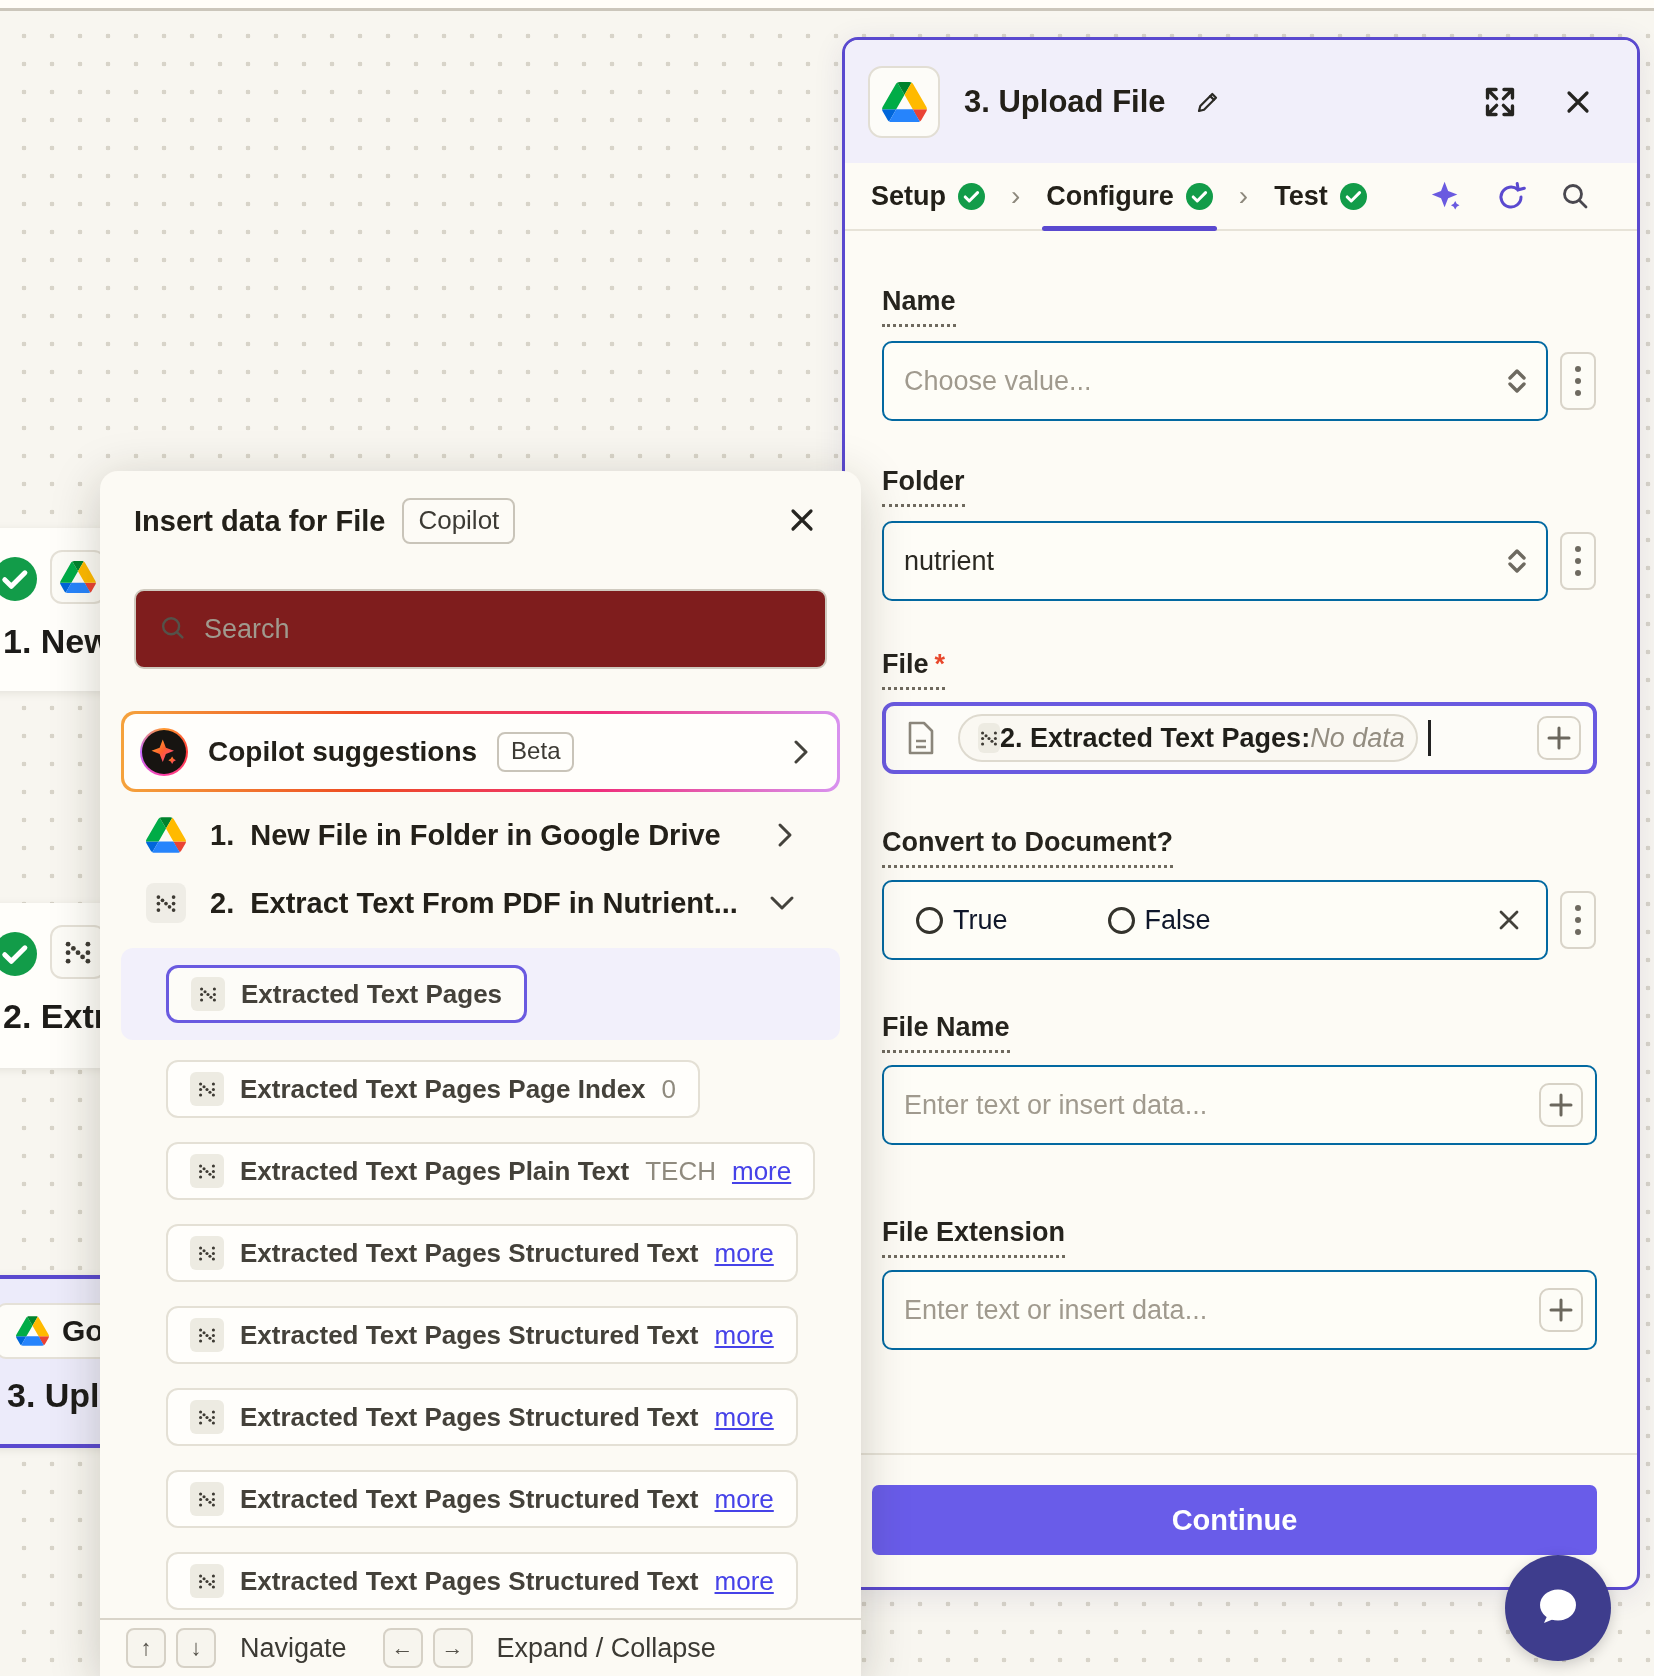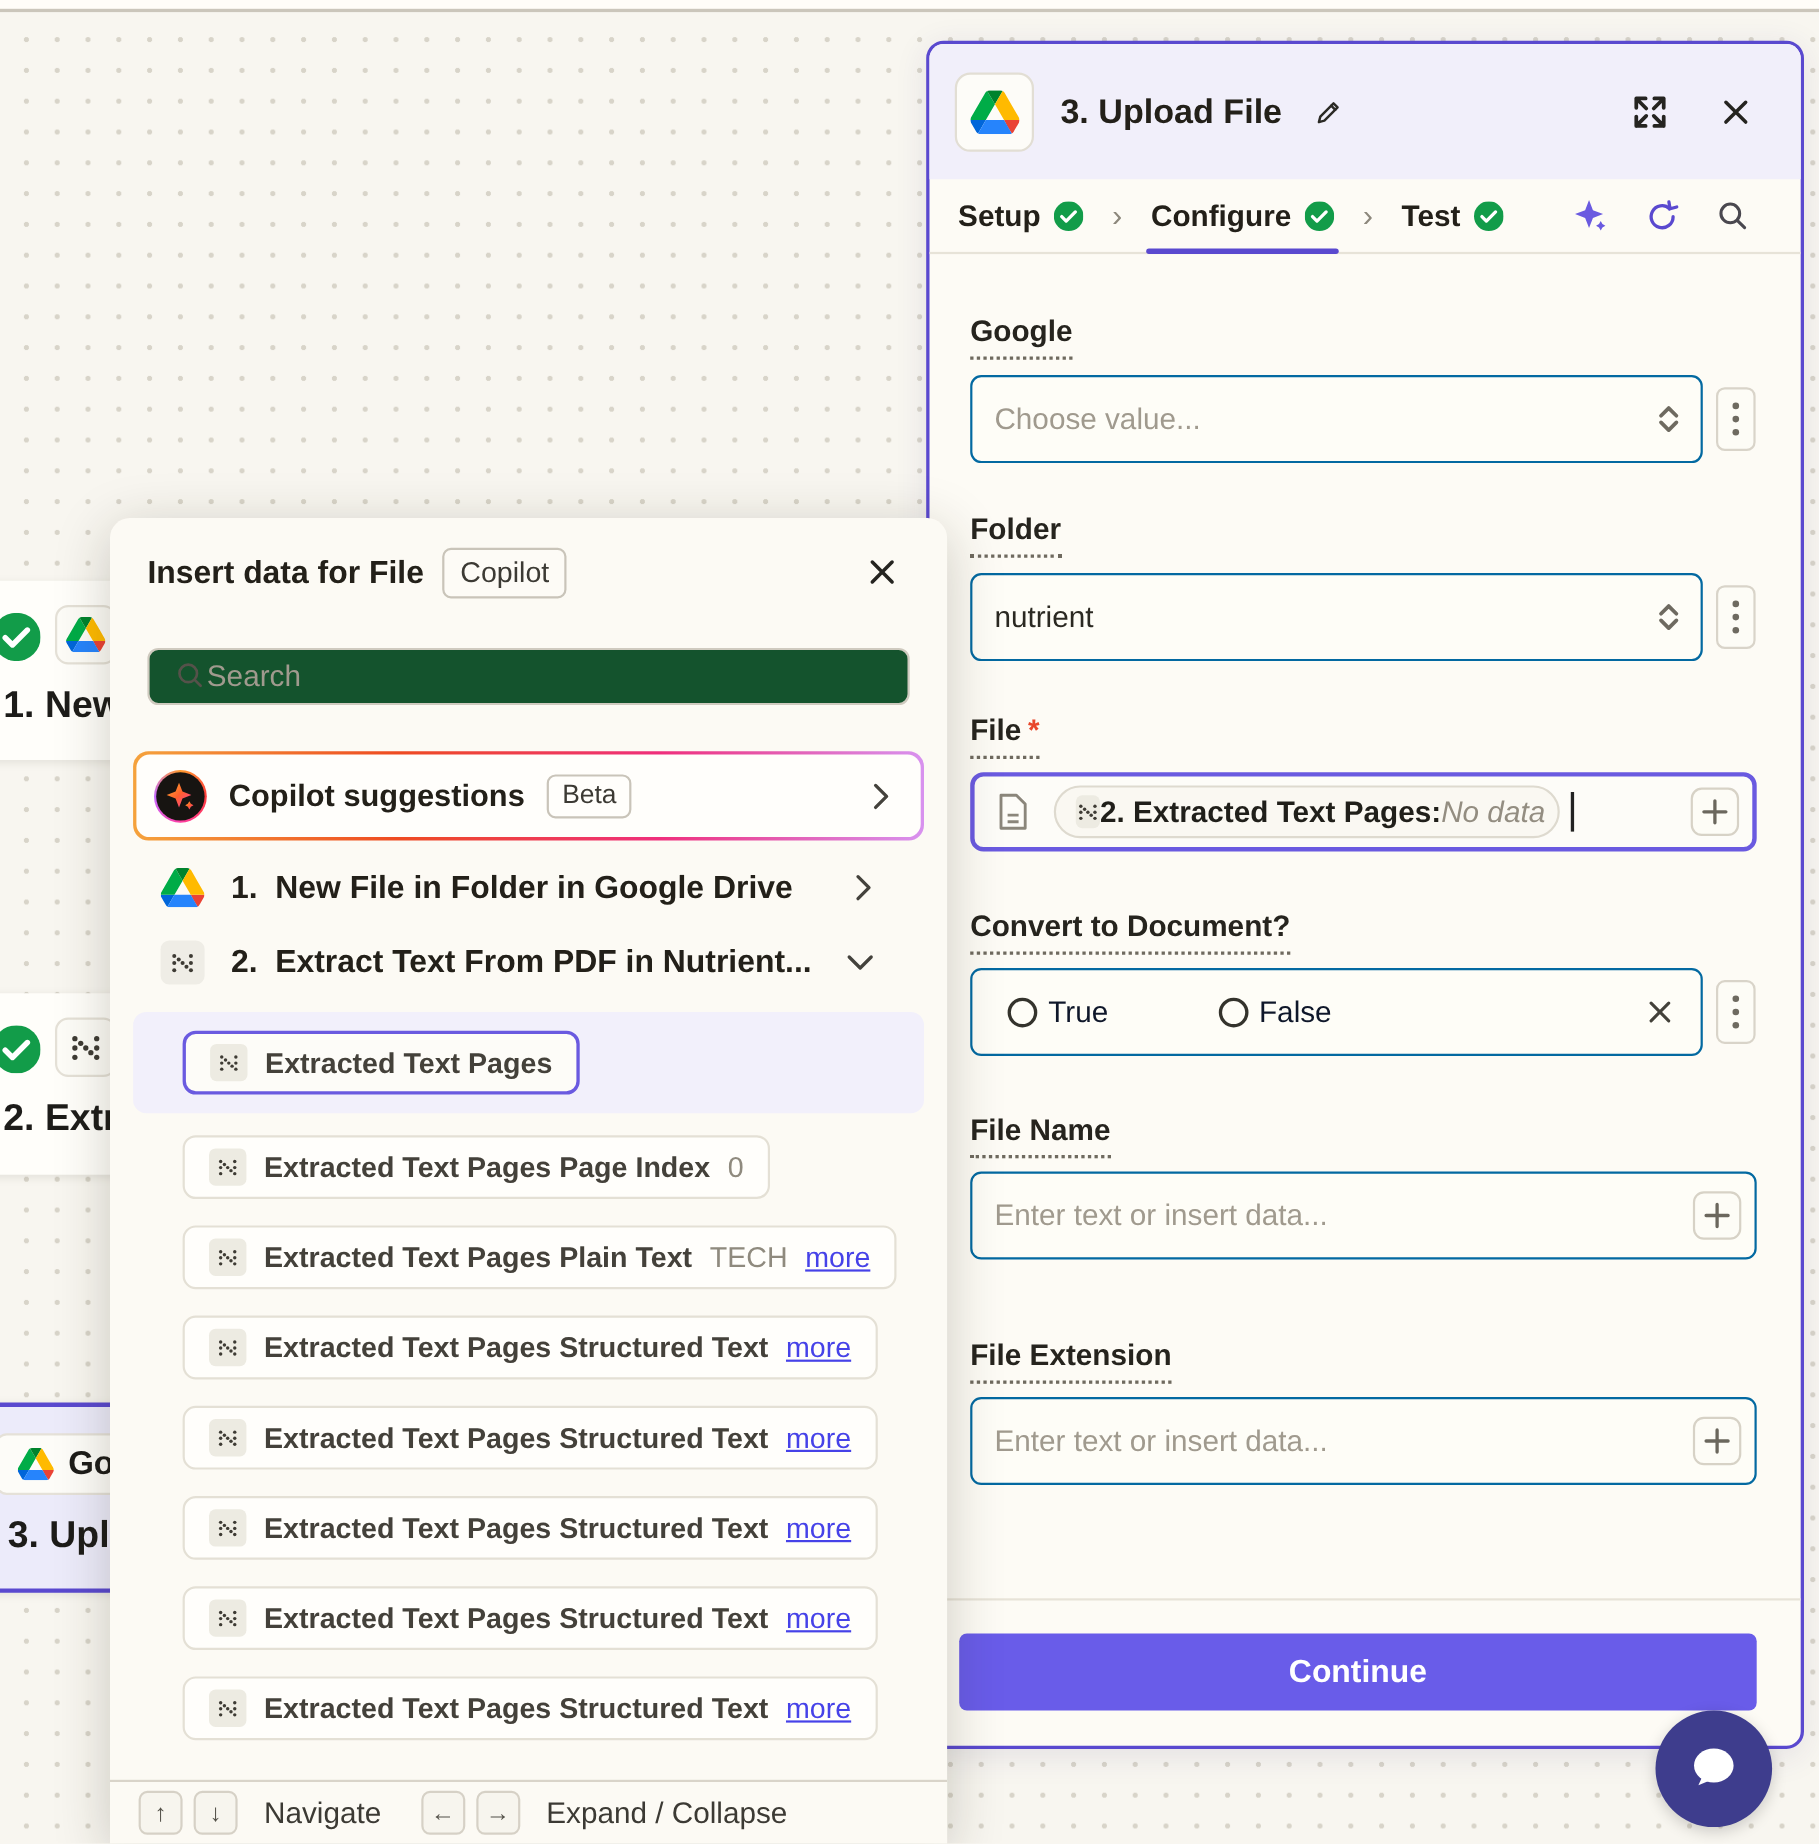--- a/index.html
+++ b/index.html
@@ -62,21 +62,21 @@
 
   .panel-footer { position:absolute; left:0; right:0; bottom:0; height:134px; border-top:2px solid #e7e3d8; }
   .continue-btn { position:absolute; left:27px; right:40px; top:30px; height:70px; background:#695ce9; color:#fff; font-size:29px; font-weight:700; border:none; border-radius:7px; cursor:pointer; font-family:inherit; }
 
   
   .modal { position:absolute; left:100px; top:471px; width:761px; height:1205px; background:#fcfaf4; border-radius:18px 18px 0 0; box-shadow:0 10px 50px rgba(40,35,20,.22); z-index:20; }
   .modal-header { position:relative; margin:28px 34px 0; height:44px; display:flex; align-items:center; gap:17px; }
   .modal-title { font-size:29px; font-weight:700; color:#232019; }
   .tag-badge { border:2px solid #c9c4b9; border-radius:8px; padding:5px 14px 6px; font-size:26px; color:#3c3a34; background:#fdfbf6; }
   .modal-close { position:absolute; right:6px; top:2px; }
-  .searchbox { margin:46px 34px 0; height:52px; border:2px solid #cfcabf; border-radius:10px; display:flex; align-items:center; padding-left:22px; background:#14532d; }
+  .searchbox { margin:46px 34px 0; height:80px; border:2px solid #cfcabf; border-radius:10px; display:flex; align-items:center; padding-left:22px; gap:16px; background:#7f1d1d; }
   .copilot-wrap { margin:42px 21px 0; border-radius:14px; padding:3px; background:linear-gradient(90deg,#f5a23c,#ee4b21,#ef2f7c,#d892ef); }
   .copilot { height:75px; background:#fffefb; border-radius:12px; display:flex; align-items:center; padding:0 24px 0 16px; gap:20px; cursor:pointer; }
   .copilot-icon { width:48px; height:48px; border-radius:50%; padding:2px; background:conic-gradient(#ff9a2e,#ff3b3b,#ff3ea5,#c66bff,#ff9a2e); flex:none; }
   .copilot-icon .inner { width:100%; height:100%; border-radius:50%; background:#171411; display:flex; align-items:center; justify-content:center; }
   .copilot-label { font-size:28px; font-weight:700; color:#232019; }
   .beta-badge { border:2px solid #c9c4b9; border-radius:8px; padding:3px 12px 5px; font-size:24px; color:#3c3a34; }
   .chev-right { margin-left:auto; display:flex; }
   .src-row { margin:18px 34px 0; height:50px; display:flex; align-items:center; padding-left:12px; gap:24px; cursor:pointer; position:relative; }
   .src-num { font-size:29px; font-weight:700; }
   .src-label { font-size:29px; font-weight:700; margin-left:-8px; white-space:nowrap; }
@@ -254,21 +254,21 @@
           <circle cx="14" cy="14" r="8.5"></circle>
             <path d="M20.5 20.5L27 27"></path>
         </svg>
       </span>
     </span>
   </div>
 
   <div class="panel-form">
 
     <div class="f-label" style="margin-top:55px;">
-      <span>Google</span>
+      <span>Name</span>
     </div>
     <div class="frow">
       <div class="box w-kebab">
         <span class="placeholder">Choose value...</span>
         <span class="updown">
           <svg width="26" height="30" viewBox="0 0 26 30" fill="none" stroke="#6e6a60" stroke-width="3.4" stroke-linecap="round" stroke-linejoin="round">
             <path d="M6 12l7-7 7 7M6 18l7 7 7-7"></path>
           </svg>
         </span>
       </div>

